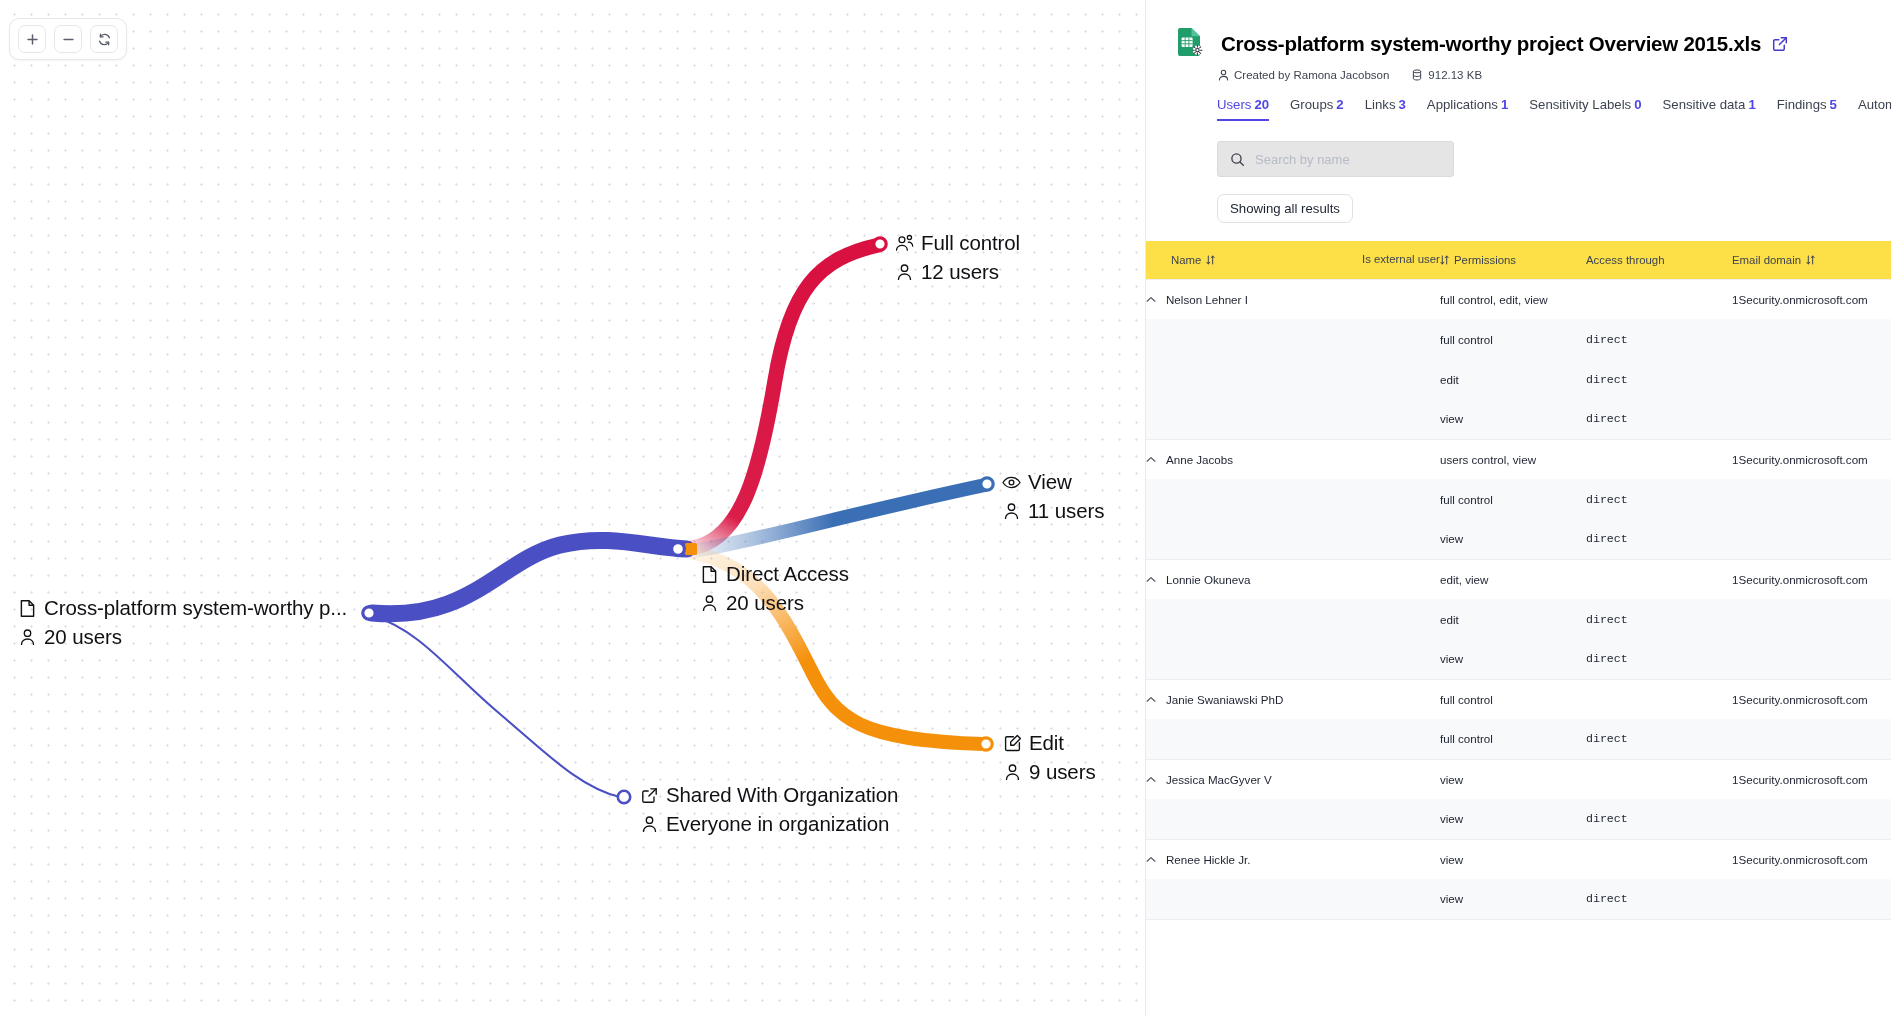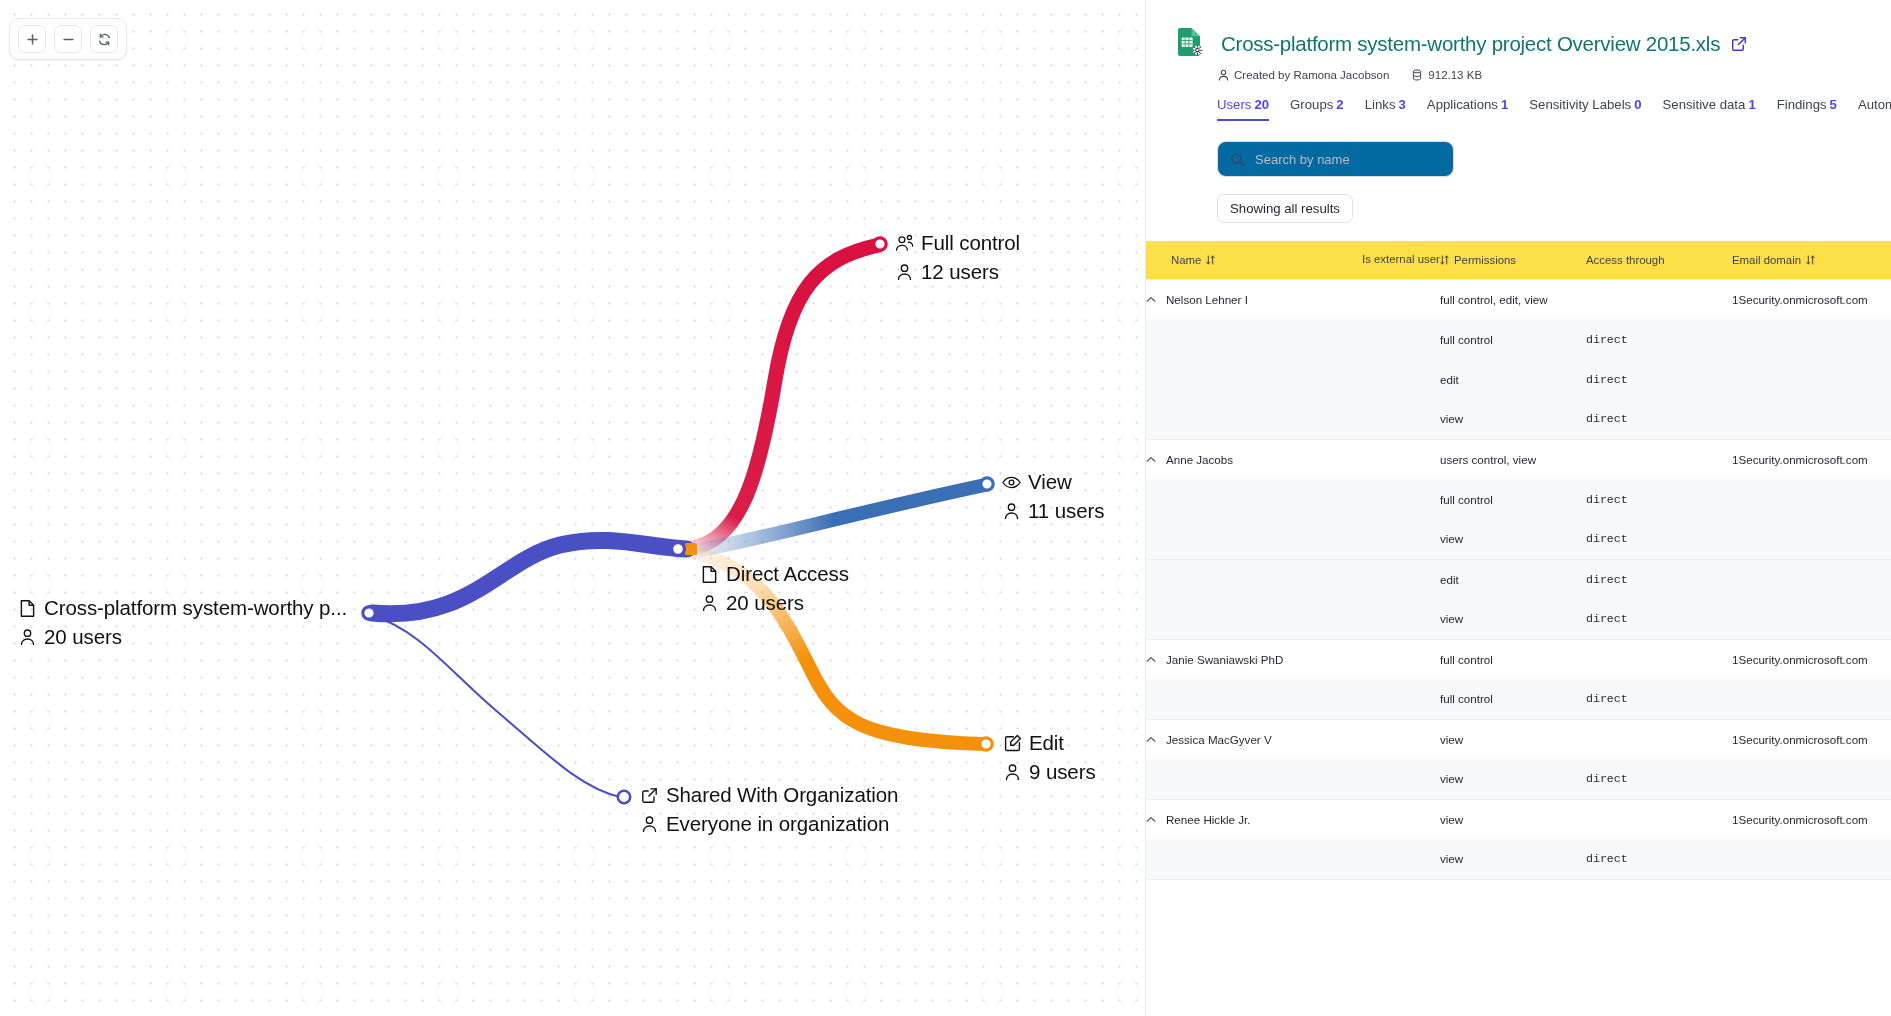--- a/index.html
+++ b/index.html
@@ -66,21 +66,21 @@
     width: 746px; height: 1016px;
     background: #ffffff;
     border-left: 1px solid #e9eaee;
     overflow: hidden;
   }
 
   .file-head { display: flex; align-items: flex-start; gap: 13px; padding: 24px 26px 0 28px; }
   .file-icon { position: relative; width: 34px; height: 34px; flex: 0 0 34px; margin-top: 2px; }
   .title-row { display: flex; align-items: center; gap: 11px; padding-top: 8px; }
   .file-title {
-    font-size: 20.5px; font-weight: normal; color: #0f766e; letter-spacing: -0.25px;
+    font-size: 20.5px; font-weight: bold; color: #000000; letter-spacing: -0.25px;
     white-space: nowrap;
   }
   .ext-link { color: #4338ca; display: flex; align-items: center; cursor: pointer; }
 
   .meta-row { display: flex; align-items: center; gap: 7px; padding: 9px 16px 0 71px; }
   .meta-item { display: flex; align-items: center; gap: 5px; font-size: 11.5px; color: #3d4350; }
   .meta-item .mi { width: 12px; height: 12px; display: flex; align-items: center; justify-content: center; color:#3d4350;}
   .meta-gap { width: 8px; }
 
   .tabs { display: flex; align-items: flex-end; gap: 0; padding: 16px 0 0 71px; text-align: right; }
@@ -92,23 +92,23 @@
   .tab.active { color: #4f46e5; font-weight: normal; }
   .tab.active .cnt { color: #4f46e5; }
   .tab.active::after {
     content: ""; position: absolute; left: 0; right: 0; bottom: 0;
     height: 2px; background: #4f46e5;
   }
 
   .search-wrap { padding: 20px 0 0 71px; }
   .search-box {
     width: 237px; height: 36px;
-    border: 1px solid #d9dbe1; border-radius: 9px;
+    border: 1px solid #d9dbe1; border-radius: 3px;
     display: flex; align-items: center; gap: 10px; padding: 0 12px;
-    background: #0369a1;
+    background: #e5e5e5;
   }
   .search-box .si { color: #41454f; display:flex; }
   .search-box input {
     border: none; outline: none; font-size: 13px;
     font-family: "Liberation Sans", sans-serif;
     color: #101114; width: 100%; background: transparent;
   }
   .search-box input::placeholder { color: #b6bbc6; }
 
   .chip-wrap { padding: 17px 0 0 71px; }
@@ -548,20 +548,36 @@
             <td class="acc-cell sub-pad-acc">direct</td>
             <td></td>
           </tr>
           <tr class="sub-row last">
             <td></td>
             <td></td>
             <td class="perm-cell sub-pad-perm">view</td>
             <td class="acc-cell sub-pad-acc">direct</td>
             <td></td>
           </tr>
+          <tr class="user-row">
+            <td class="name-cell">
+              <span class="name-inner">
+                <span class="caret">
+                  <svg width="10" height="7" viewBox="0 0 11 7" fill="none" stroke="currentColor" stroke-width="1.25" stroke-linecap="round" stroke-linejoin="round">
+                    <path d="M1.2 5.4L5.5 1.4l4.3 4"></path>
+                  </svg>
+                </span>
+                <span>Lonnie Okuneva</span>
+              </span>
+            </td>
+            <td></td>
+            <td class="perm-cell">edit, view</td>
+            <td class="acc-cell"></td>
+            <td class="mail-cell">1Security.onmicrosoft.com</td>
+          </tr>
           <tr class="sub-row">
             <td></td>
             <td></td>
             <td class="perm-cell sub-pad-perm">edit</td>
             <td class="acc-cell sub-pad-acc">direct</td>
             <td></td>
           </tr>
           <tr class="sub-row last">
             <td></td>
             <td></td>

